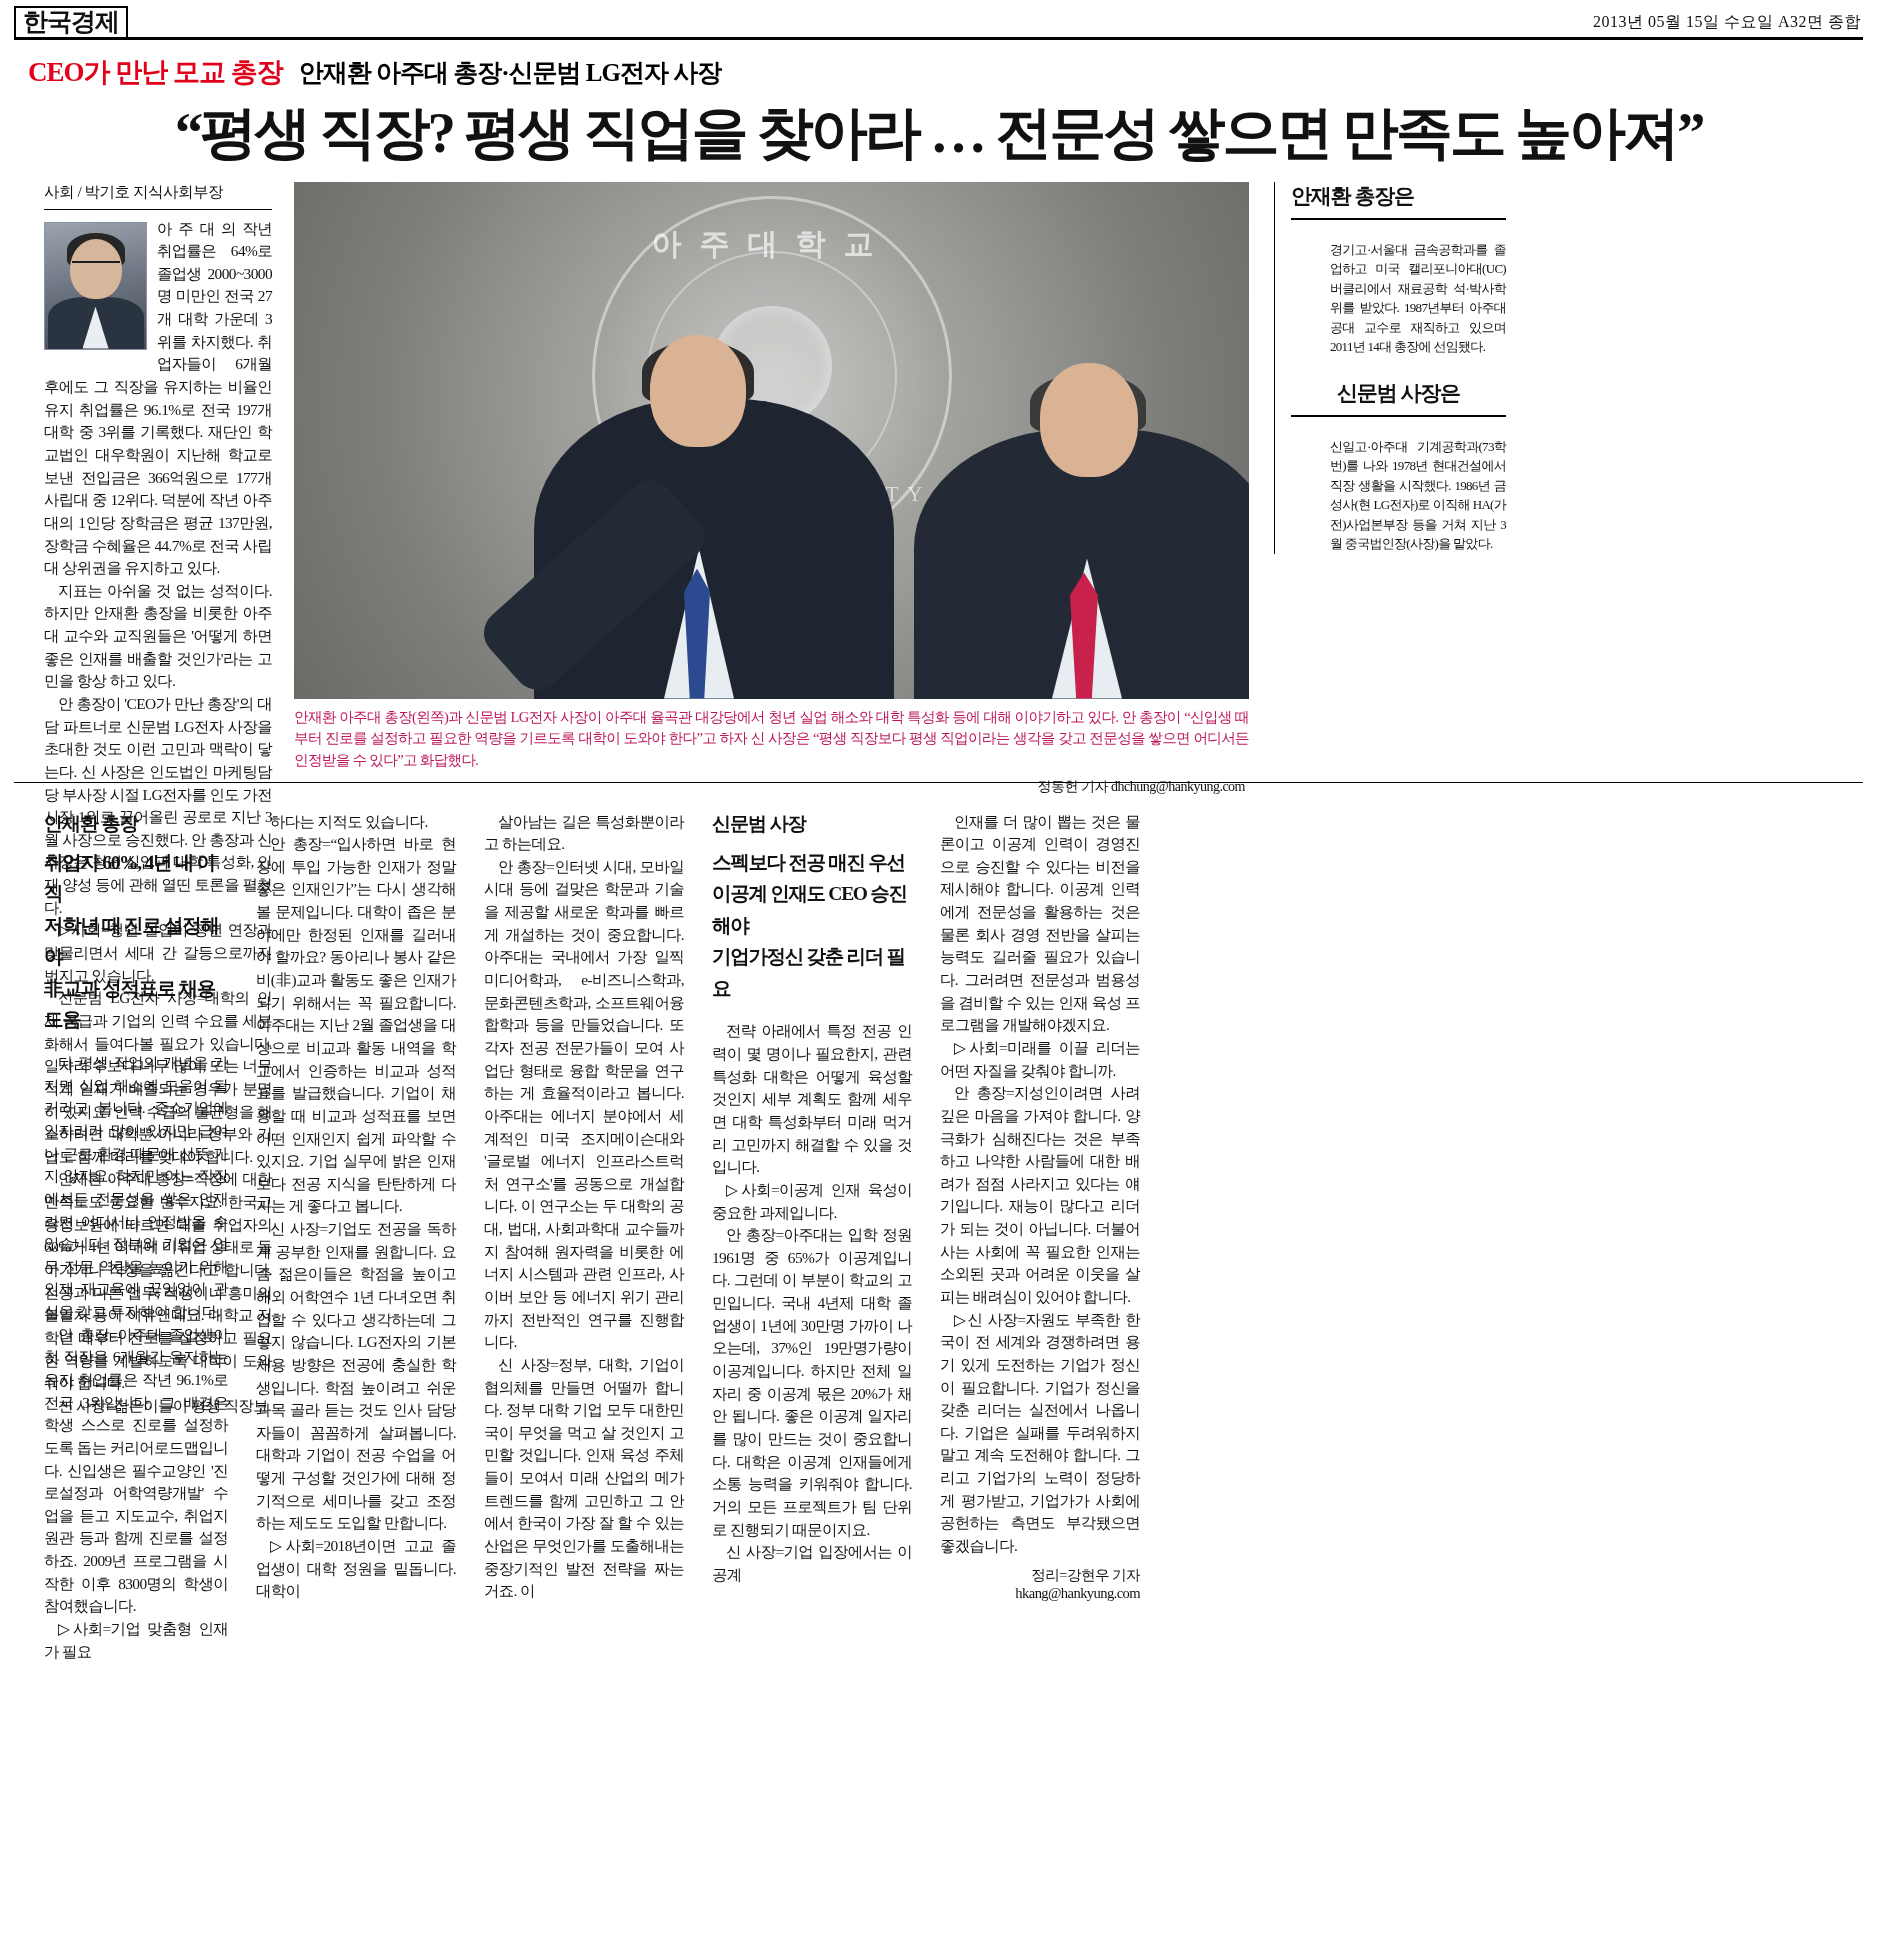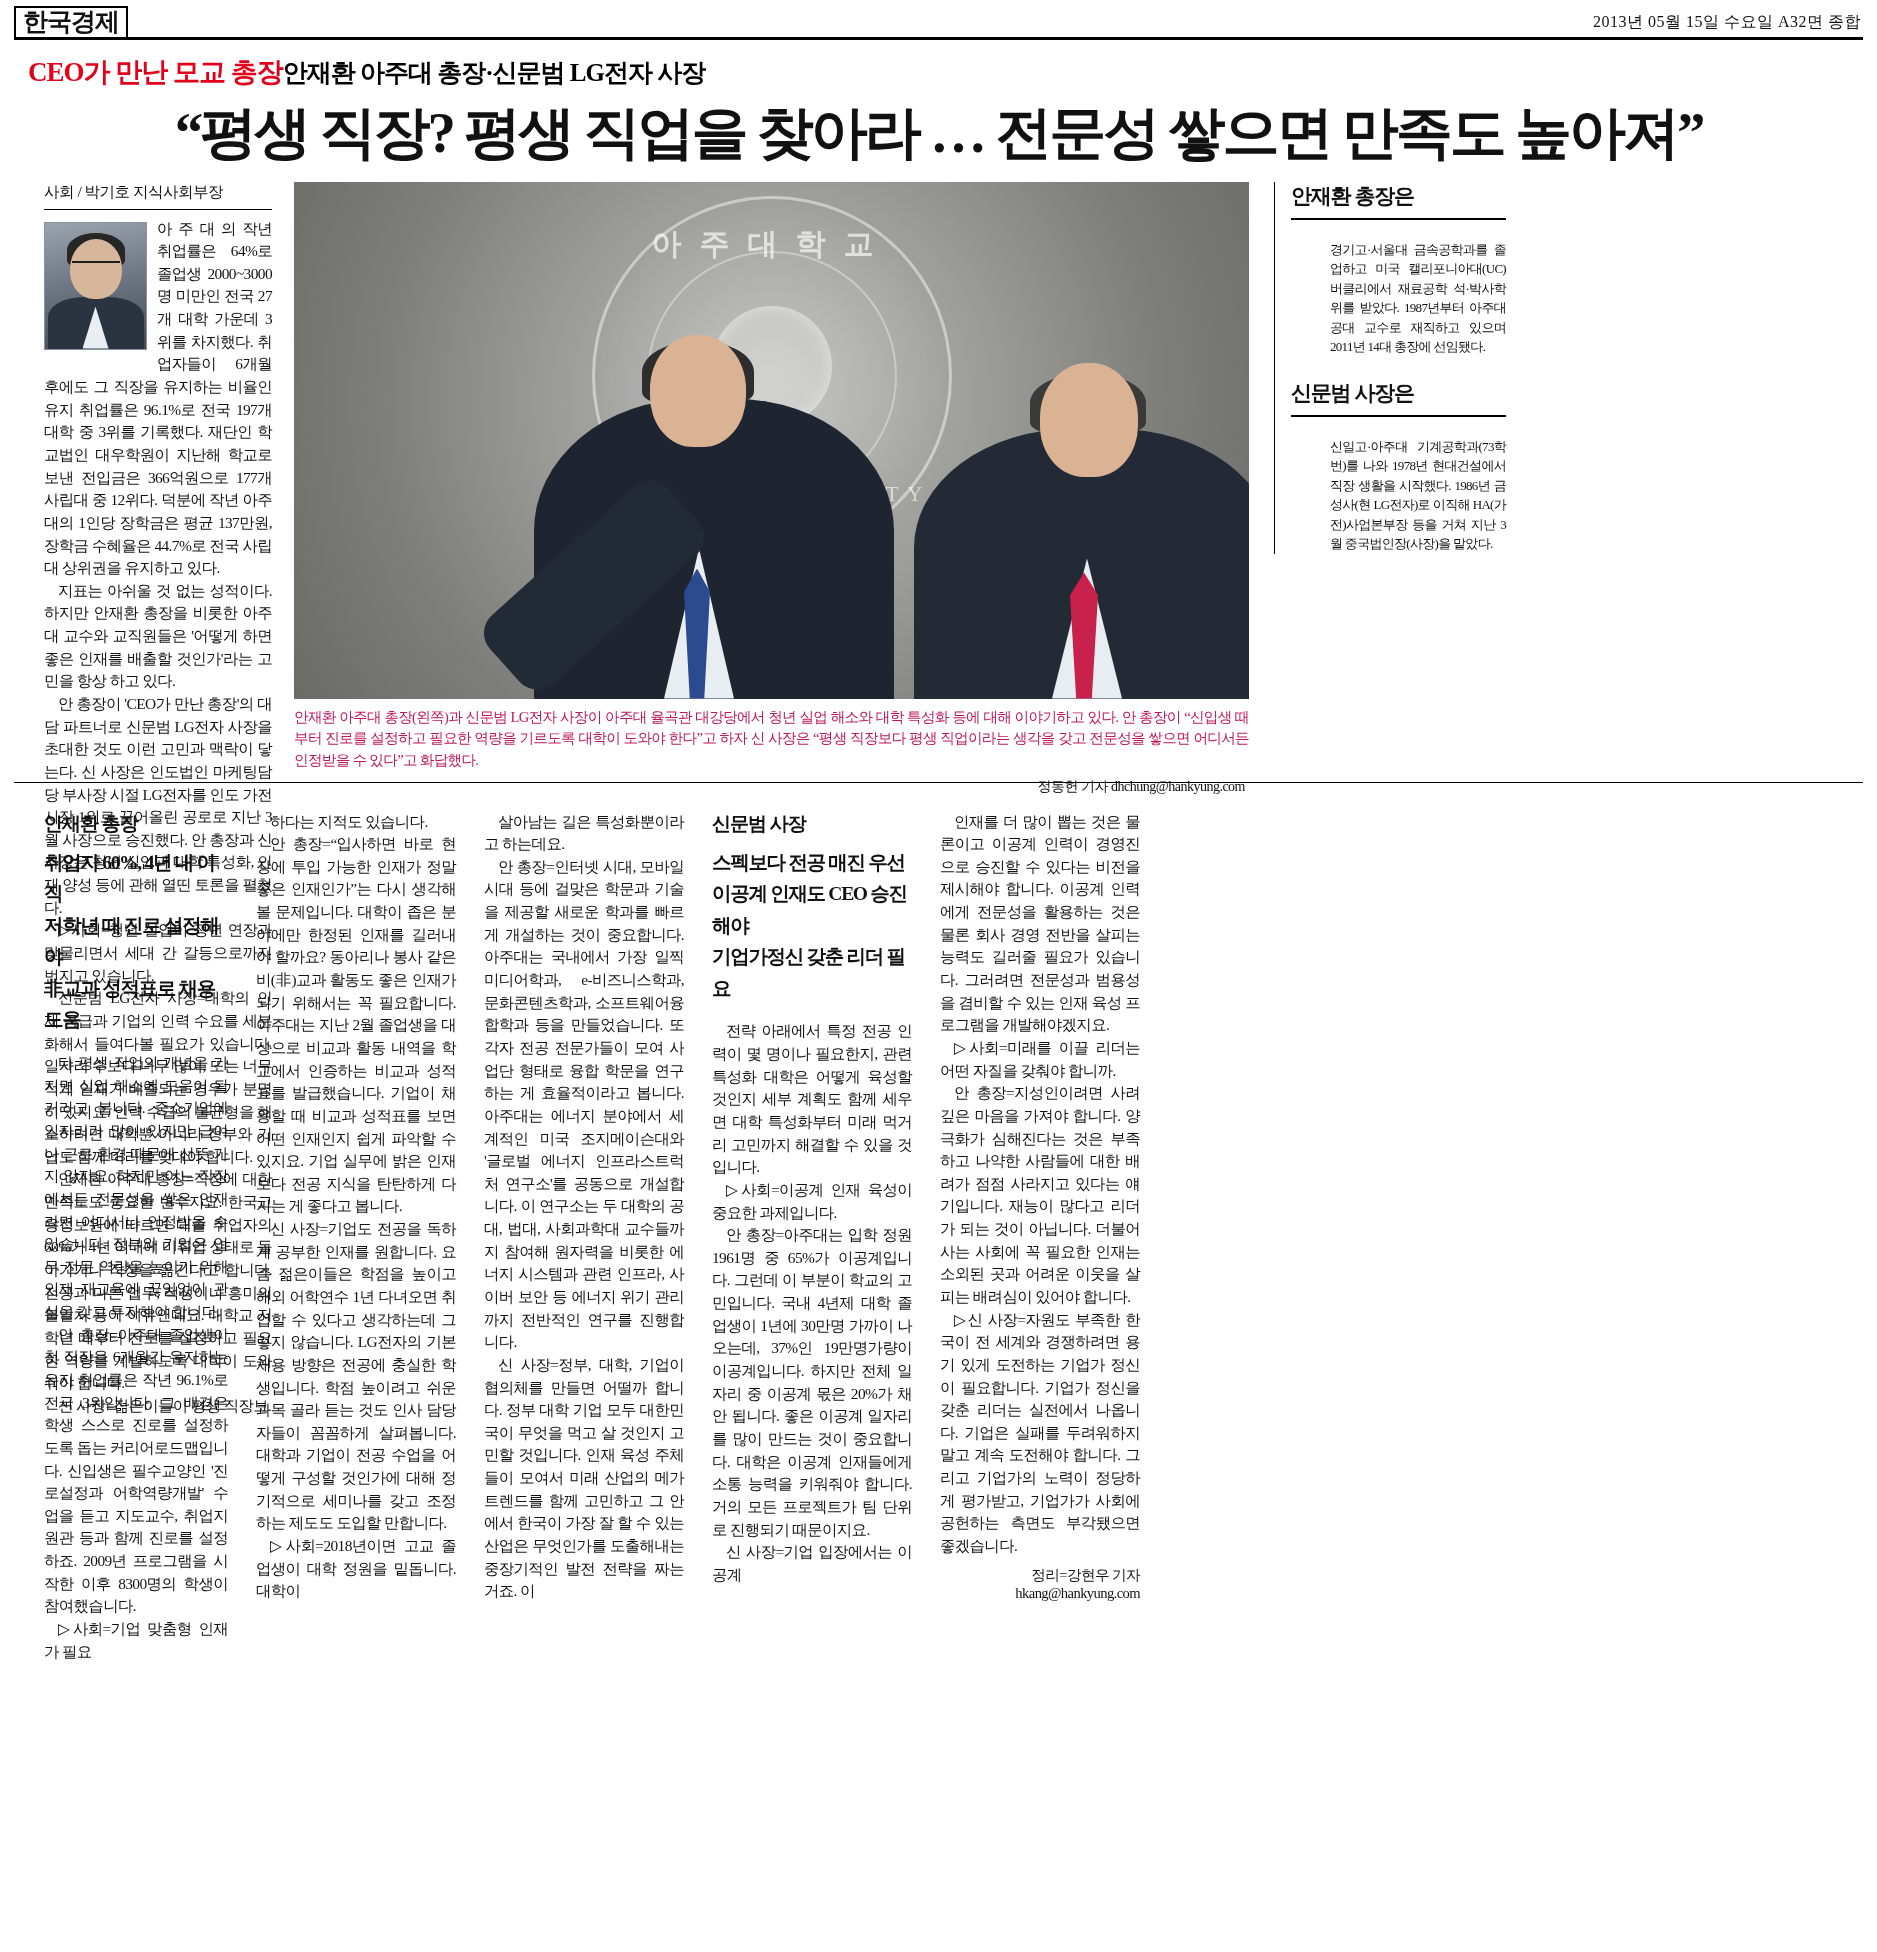--- a/index.html
+++ b/index.html
@@ -38,20 +38,21 @@
     top: 6px;
     font-size: 16px;
     letter-spacing: 0.5px;
   }
 
   
   .kicker-row {
     margin: 14px 14px 0 28px;
     display: flex;
     align-items: baseline;
+    gap: 16px;
   }
   .kicker-red {
     color: #e2001a;
     font-weight: bold;
     font-size: 27px;
     letter-spacing: -1px;
   }
   .kicker-black {
     color: #000;
     font-weight: bold;
@@ -284,21 +285,21 @@
     padding-left: 16px;
   }
   .profile-name {
     font-weight: bold;
     font-size: 21px;
     letter-spacing: -1.2px;
     padding-bottom: 8px;
     border-bottom: 2px solid #000;
     margin-bottom: 20px;
   }
-  .profile-name.second { margin-top: 22px; }
+  .profile-name.second { margin-top: 22px; text-align: center; }
   .profile-text {
     font-size: 13px;
     line-height: 1.5;
     letter-spacing: -0.7px;
     text-align: justify;
     margin-left: 39px;
   }
 
   
   .lower {

